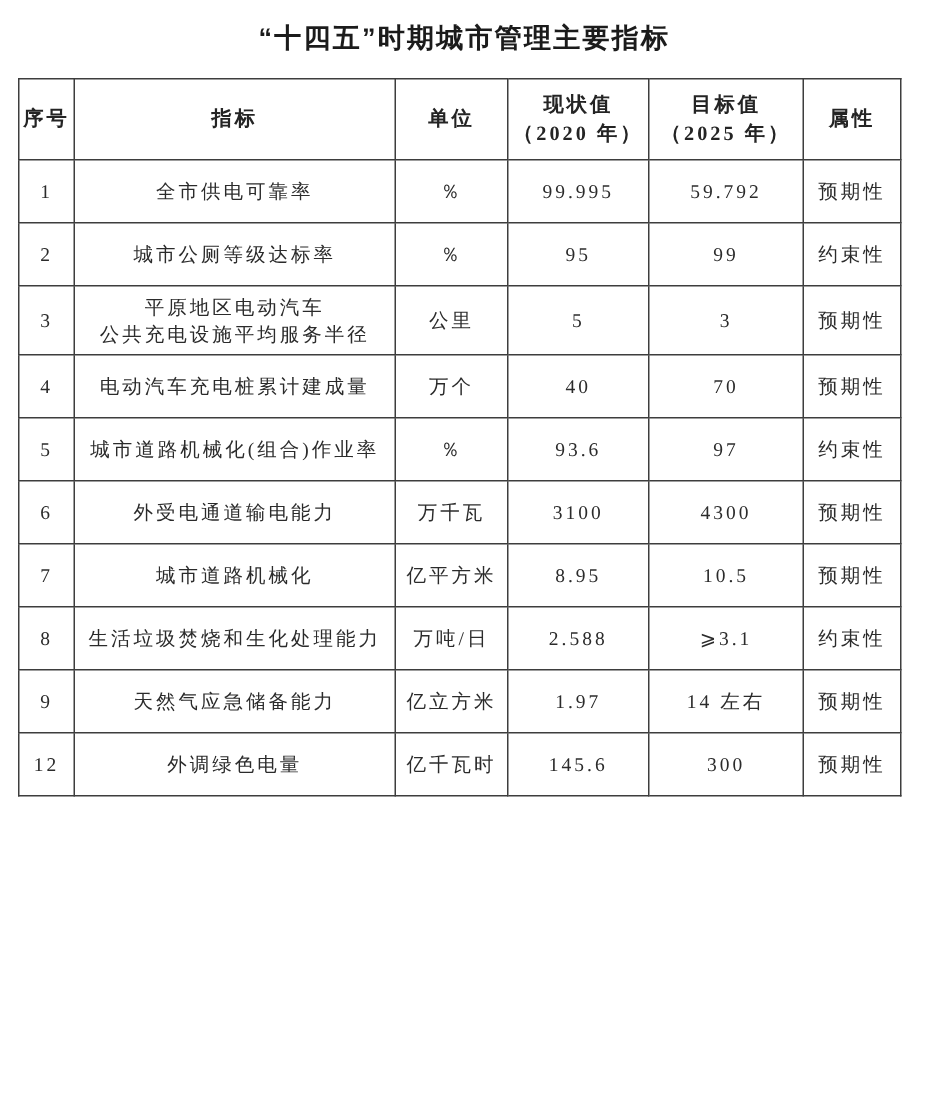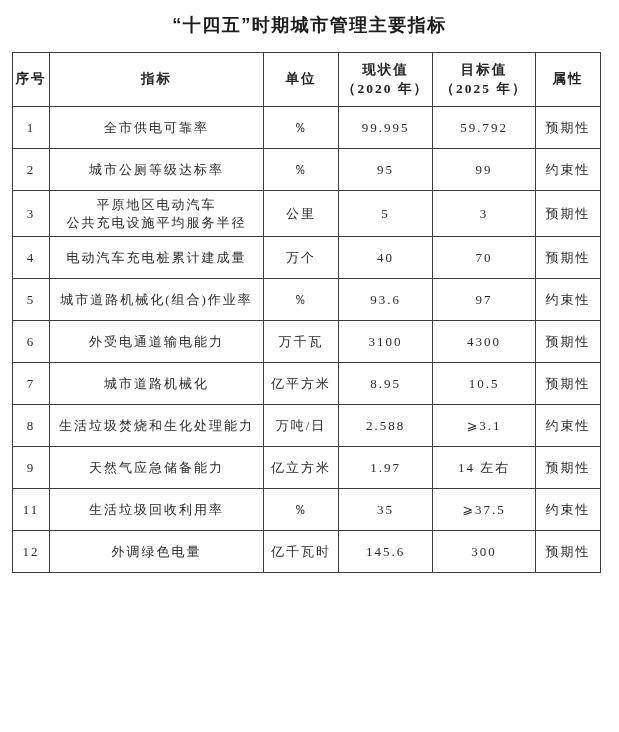--- a/index.html
+++ b/index.html
@@ -152,28 +152,20 @@
       </tr>
       <tr>
         <td>9</td>
         <td>天然气应急储备能力</td>
         <td>亿立方米</td>
         <td>1.97</td>
         <td>14 左右</td>
         <td>预期性</td>
       </tr>
       <tr>
-        <td>11</td>
-        <td>生活垃圾回收利用率</td>
-        <td>％</td>
-        <td>35</td>
-        <td>⩾37.5</td>
-        <td>约束性</td>
-      </tr>
-      <tr>
         <td>12</td>
         <td>外调绿色电量</td>
         <td>亿千瓦时</td>
         <td>145.6</td>
         <td>300</td>
         <td>预期性</td>
       </tr>
     </tbody>
   </table>
 

